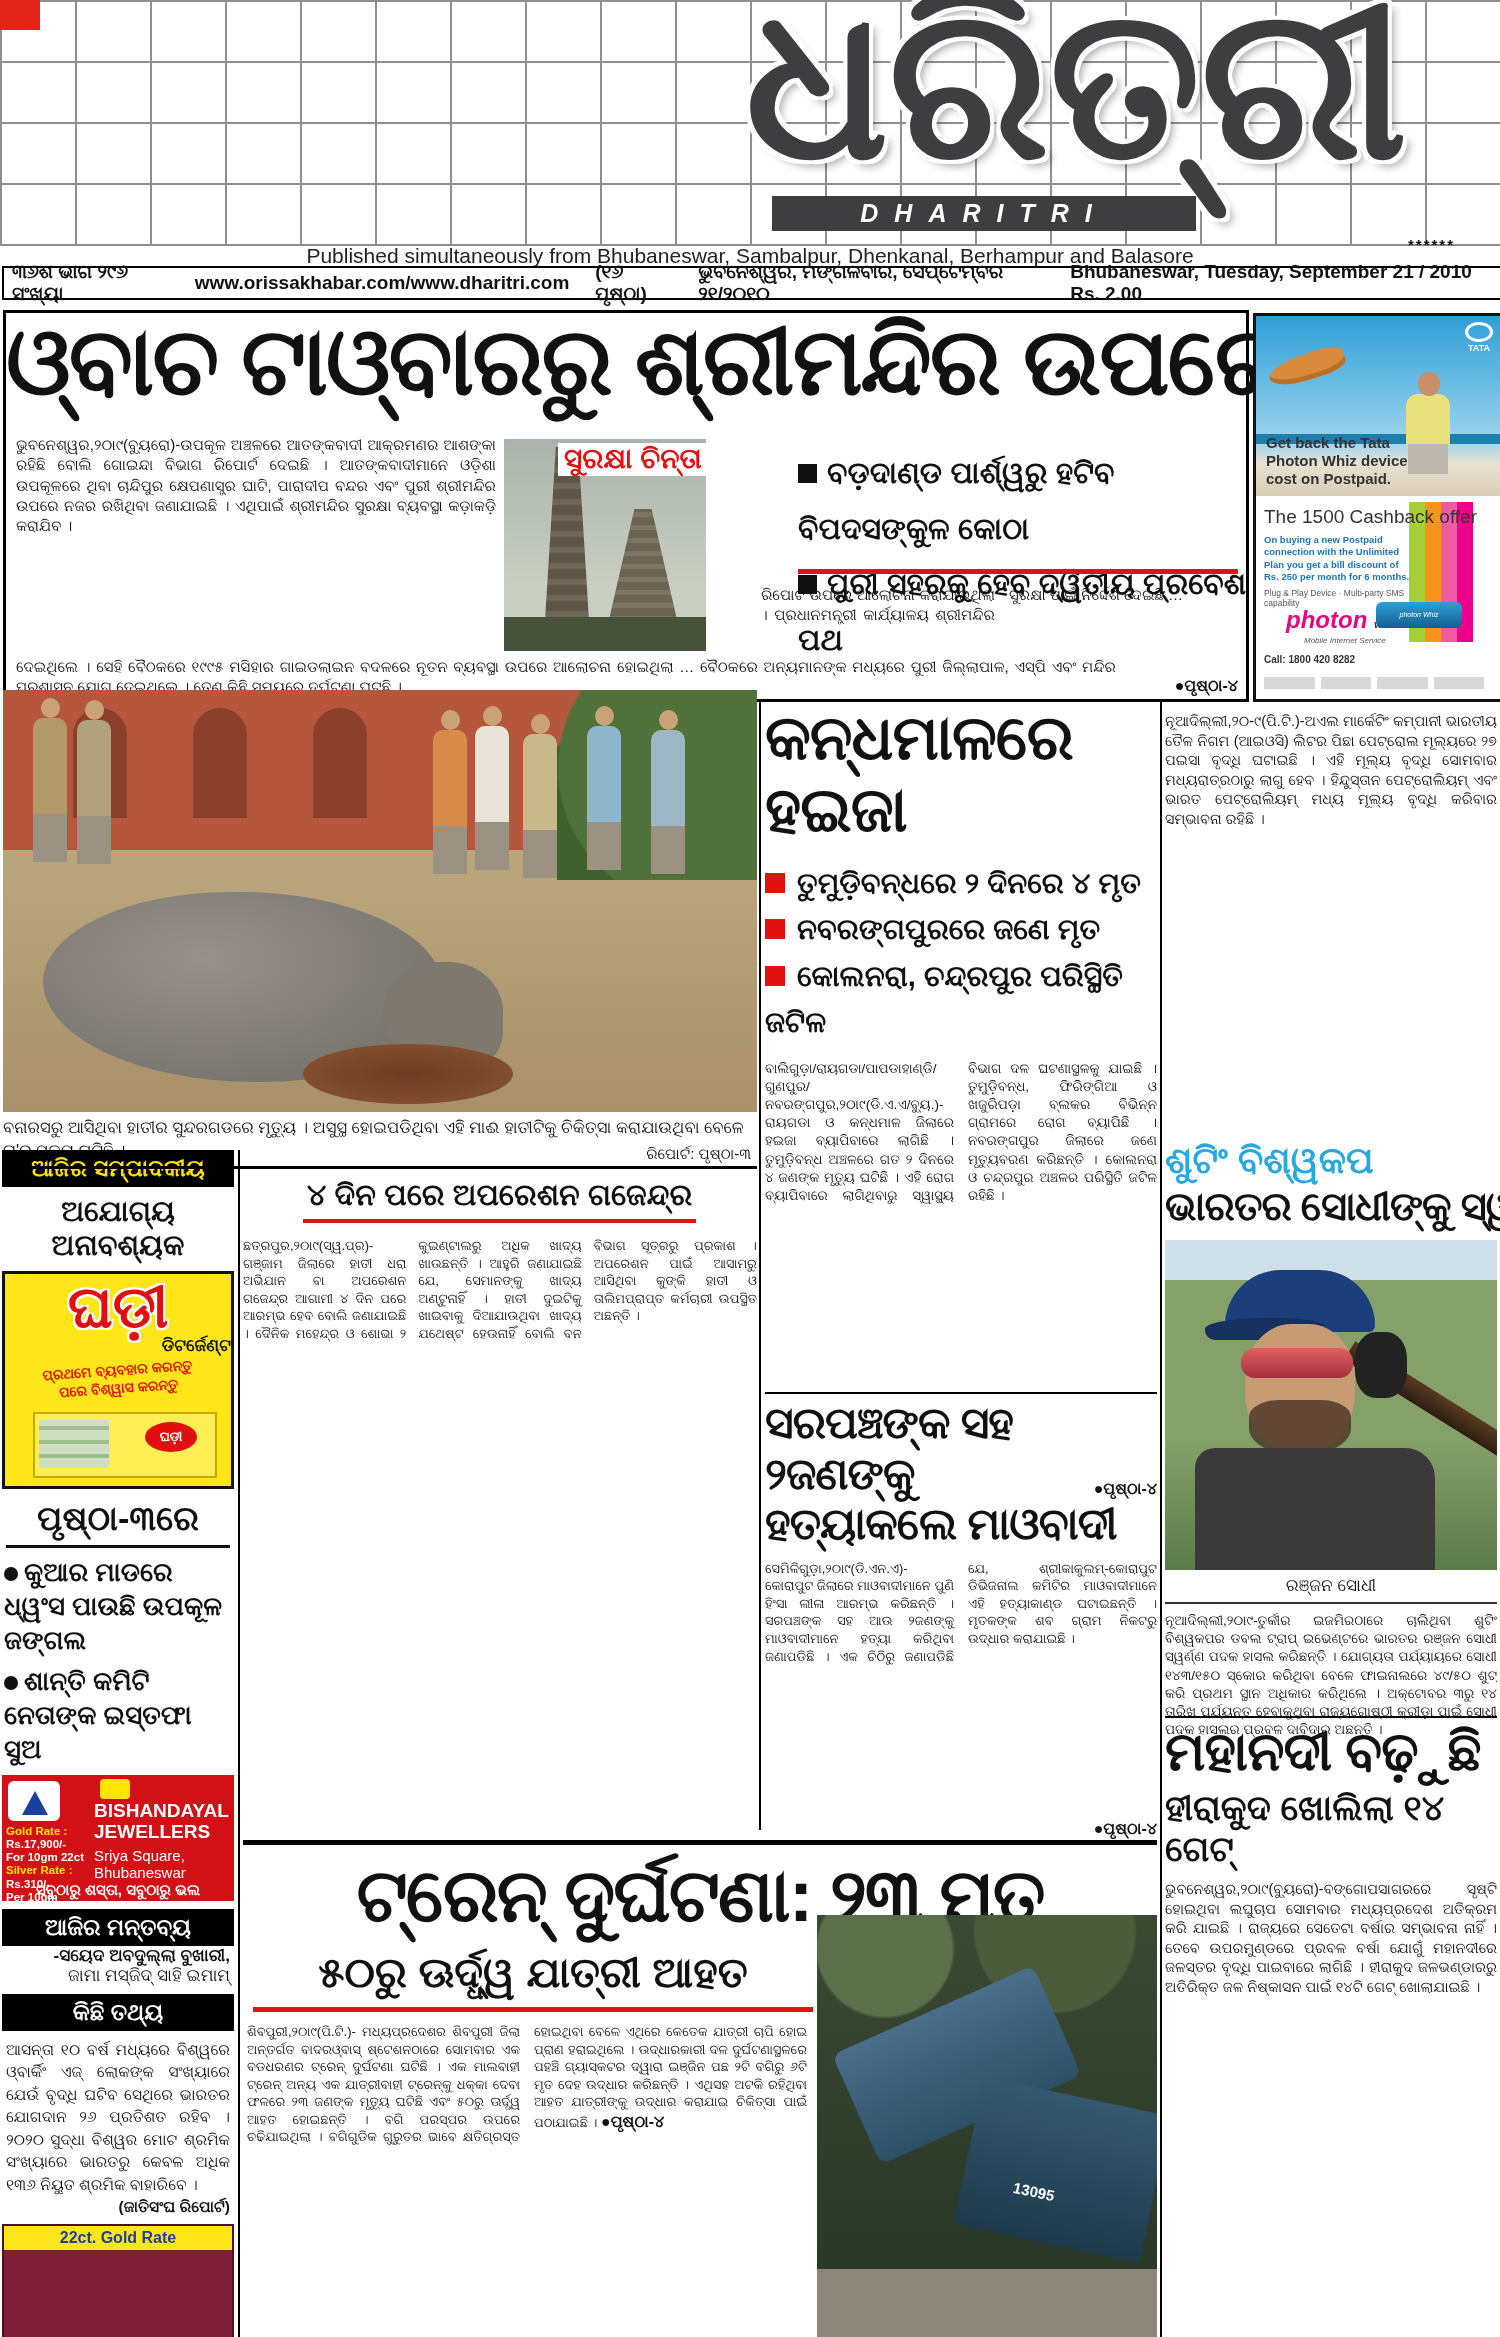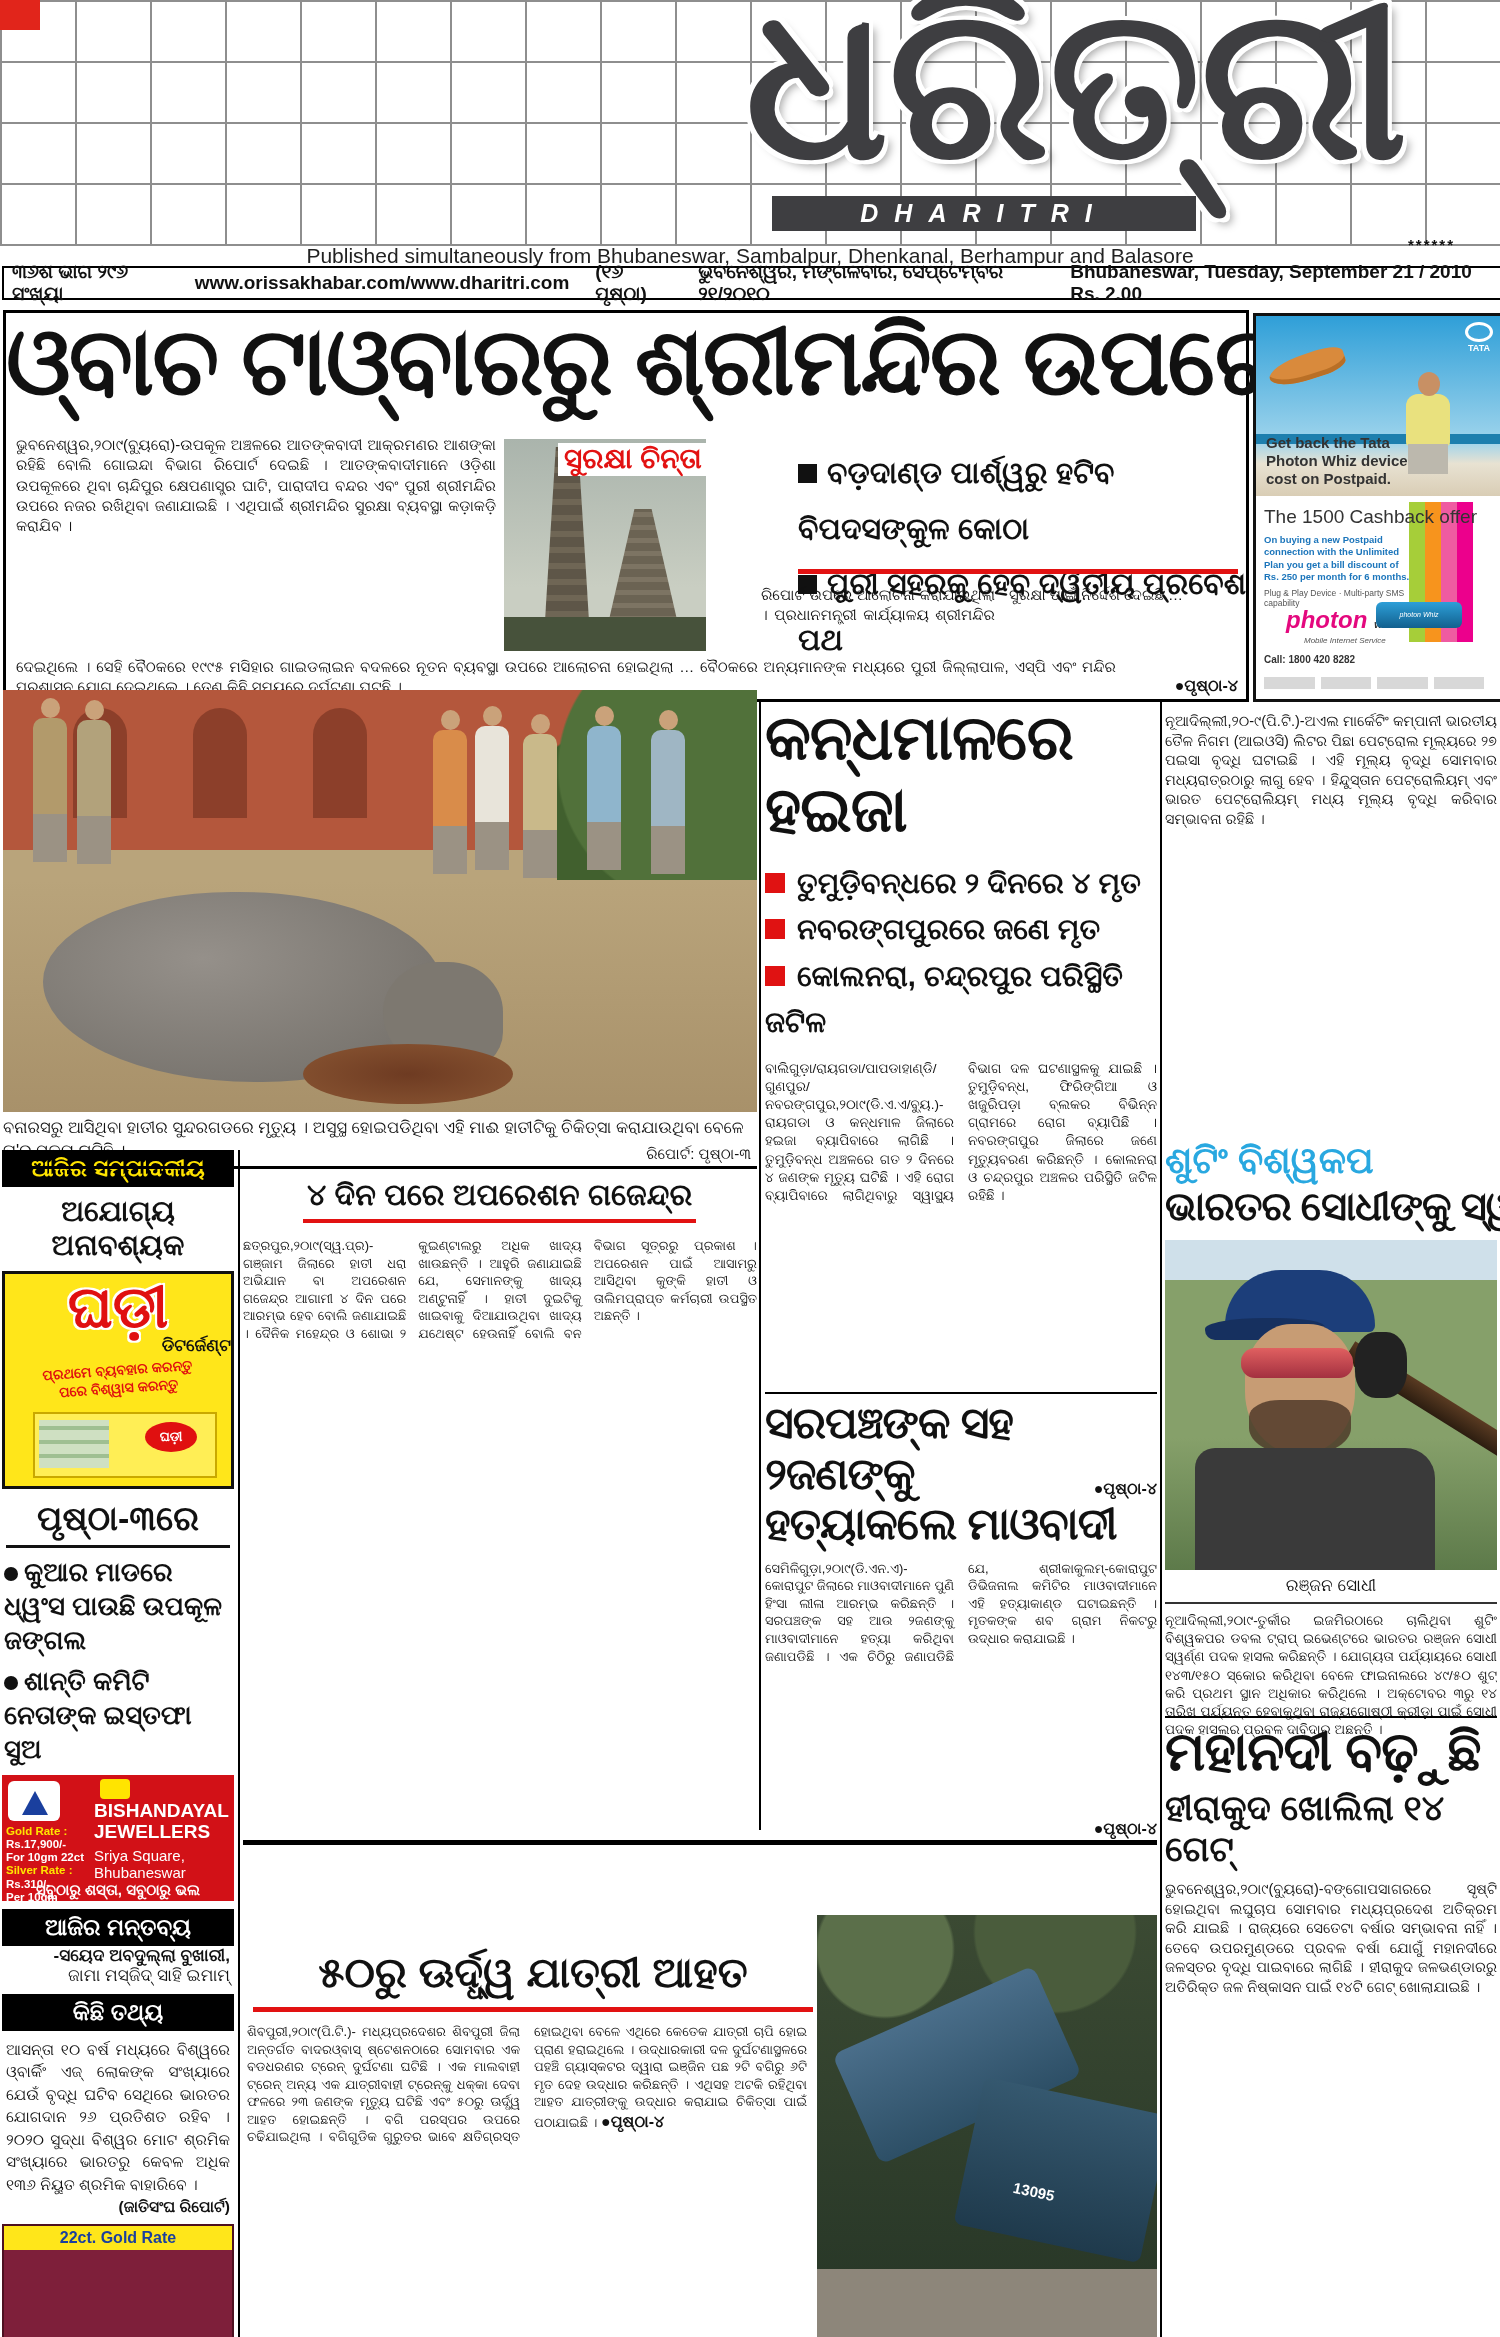--- a/index.html
+++ b/index.html
@@ -385,20 +385,21 @@
       <div>ହତ୍ୟାକଲେ ମାଓବାଦୀ</div>
     </div>
     <div class="mao-body btext">
       <span>ସେମିଳିଗୁଡ଼ା,୨୦ା୯(ଡି.ଏନ.ଏ)- କୋରାପୁଟ ଜିଲାରେ ମାଓବାଦୀମାନେ ପୁଣି ହିଂସା ଲୀଳା ଆରମ୍ଭ କରିଛନ୍ତି । ସରପଞ୍ଚଙ୍କ ସହ ଆଉ ୨ଜଣଙ୍କୁ ମାଓବାଦୀମାନେ ହତ୍ୟା କରିଥିବା ଜଣାପଡିଛି ।</span>
       <span>ଏକ ଚିଠିରୁ ଜଣାପଡିଛି ଯେ, ଶ୍ରୀକାକୁଲମ୍-କୋରାପୁଟ ଡିଭିଜନାଲ କମିଟିର ମାଓବାଦୀମାନେ ଏହି ହତ୍ୟାକାଣ୍ଡ ଘଟାଇଛନ୍ତି । ମୃତକଙ୍କ ଶବ ଗ୍ରାମ ନିକଟରୁ ଉଦ୍ଧାର କରାଯାଇଛି ।</span>
     </div>
     <div class="jump" style="text-align:right">●ପୃଷ୍ଠା-୪</div>
   </div>
 
   <div class="abs train">
+    <div class="tr-hl">ଟ୍ରେନ୍ ଦୁର୍ଘଟଣା: ୨୩ ମୃତ</div>
     <div class="tr-sub">୫୦ରୁ ଊର୍ଦ୍ଧ୍ୱ ଯାତ୍ରୀ ଆହତ</div>
     <div class="tr-red"></div>
     <div class="tr-body btext">
       <span>ଶିବପୁରୀ,୨୦ା୯(ପି.ଟି.)- ମଧ୍ୟପ୍ରଦେଶର ଶିବପୁରୀ ଜିଲା ଅନ୍ତର୍ଗତ ବାଦରଓ୍ବାସ୍ ଷ୍ଟେଶନଠାରେ ସୋମବାର ଏକ ବଡଧରଣର ଟ୍ରେନ୍ ଦୁର୍ଘଟଣା ଘଟିଛି । ଏକ ମାଲବାହୀ ଟ୍ରେନ୍ ଅନ୍ୟ ଏକ ଯାତ୍ରୀବାହୀ ଟ୍ରେନ୍‌କୁ ଧକ୍କା ଦେବା ଫଳରେ ୨୩ ଜଣଙ୍କ ମୃତ୍ୟୁ ଘଟିଛି ଏବଂ ୫୦ରୁ ଊର୍ଦ୍ଧ୍ୱ ଆହତ ହୋଇଛନ୍ତି ।</span>
       <span>ବଗି ପରସ୍ପର ଉପରେ ଚଢିଯାଇଥିଲା । ବଗିଗୁଡିକ ଗୁରୁତର ଭାବେ କ୍ଷତିଗ୍ରସ୍ତ ହୋଇଥିବା ବେଳେ ଏଥିରେ କେତେକ ଯାତ୍ରୀ ଚାପି ହୋଇ ପ୍ରାଣ ହରାଇଥିଲେ । ଉଦ୍ଧାରକାରୀ ଦଳ ଦୁର୍ଘଟଣାସ୍ଥଳରେ ପହଞ୍ଚି ଗ୍ୟାସ୍‌କଟର ଦ୍ୱାରା ଇଞ୍ଜିନ ପଛ ୨ଟି ବଗିରୁ ୬ଟି ମୃତ ଦେହ ଉଦ୍ଧାର କରିଛନ୍ତି । ଏଥିସହ ଅଟକି ରହିଥିବା ଆହତ ଯାତ୍ରୀଙ୍କୁ ଉଦ୍ଧାର କରାଯାଇ ଚିକିତ୍ସା ପାଇଁ ପଠାଯାଇଛି ।</span>
       <span class="jump">●ପୃଷ୍ଠା-୪</span>
     </div>
     <div class="tr-photo">
       <div class="tr-leaf"></div>
       <div class="tr-coach1"></div>

